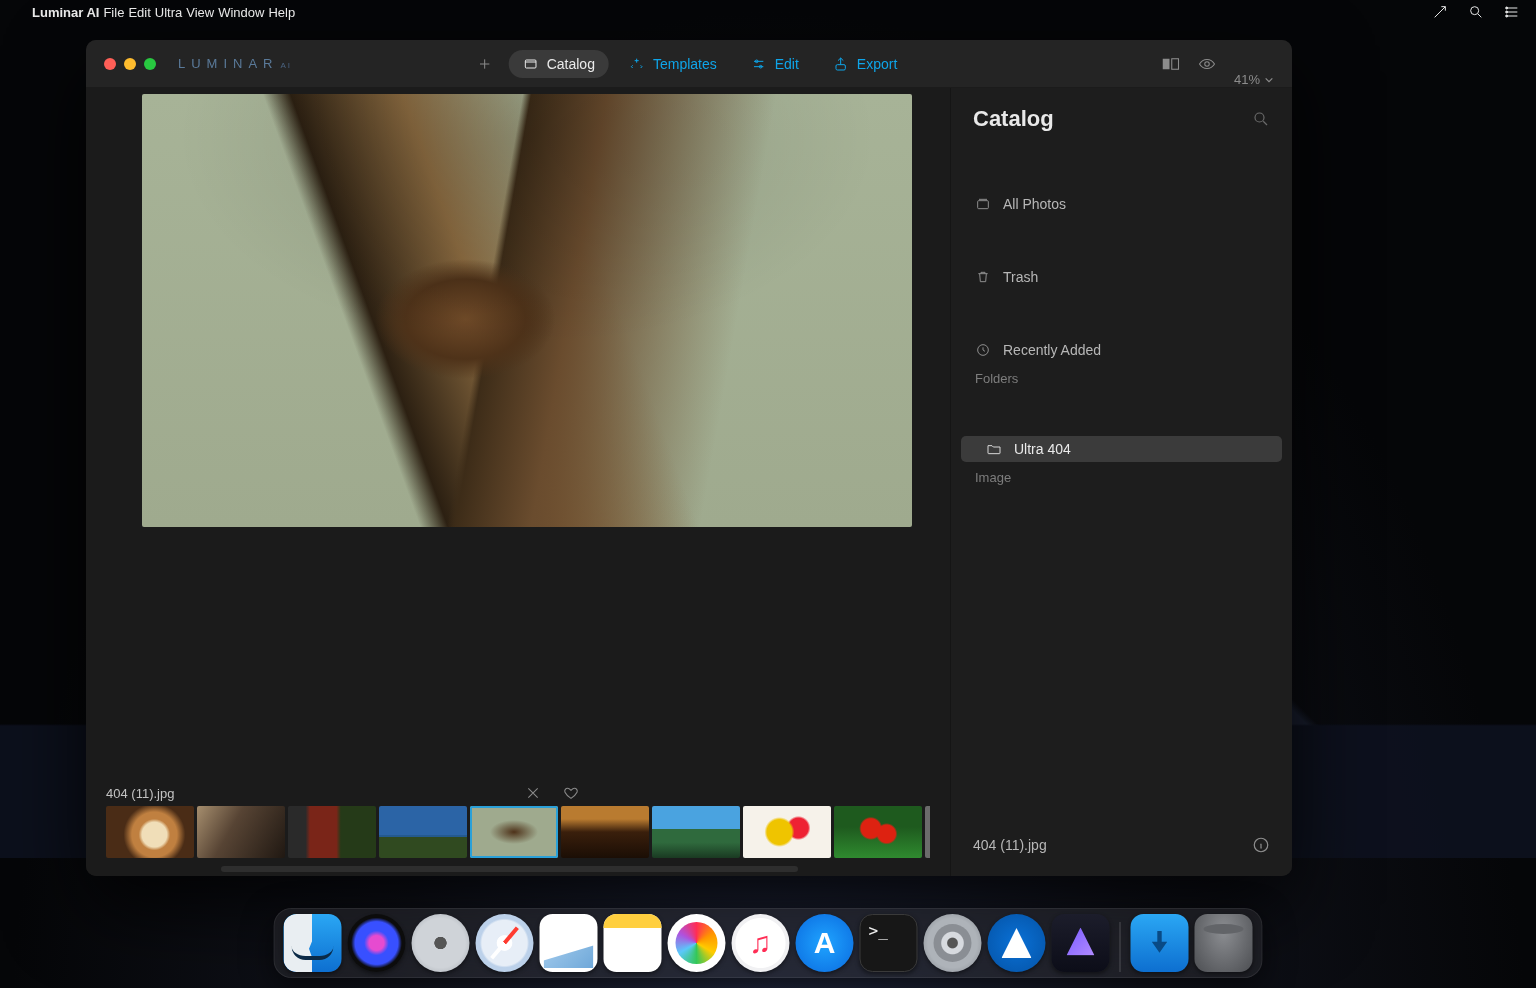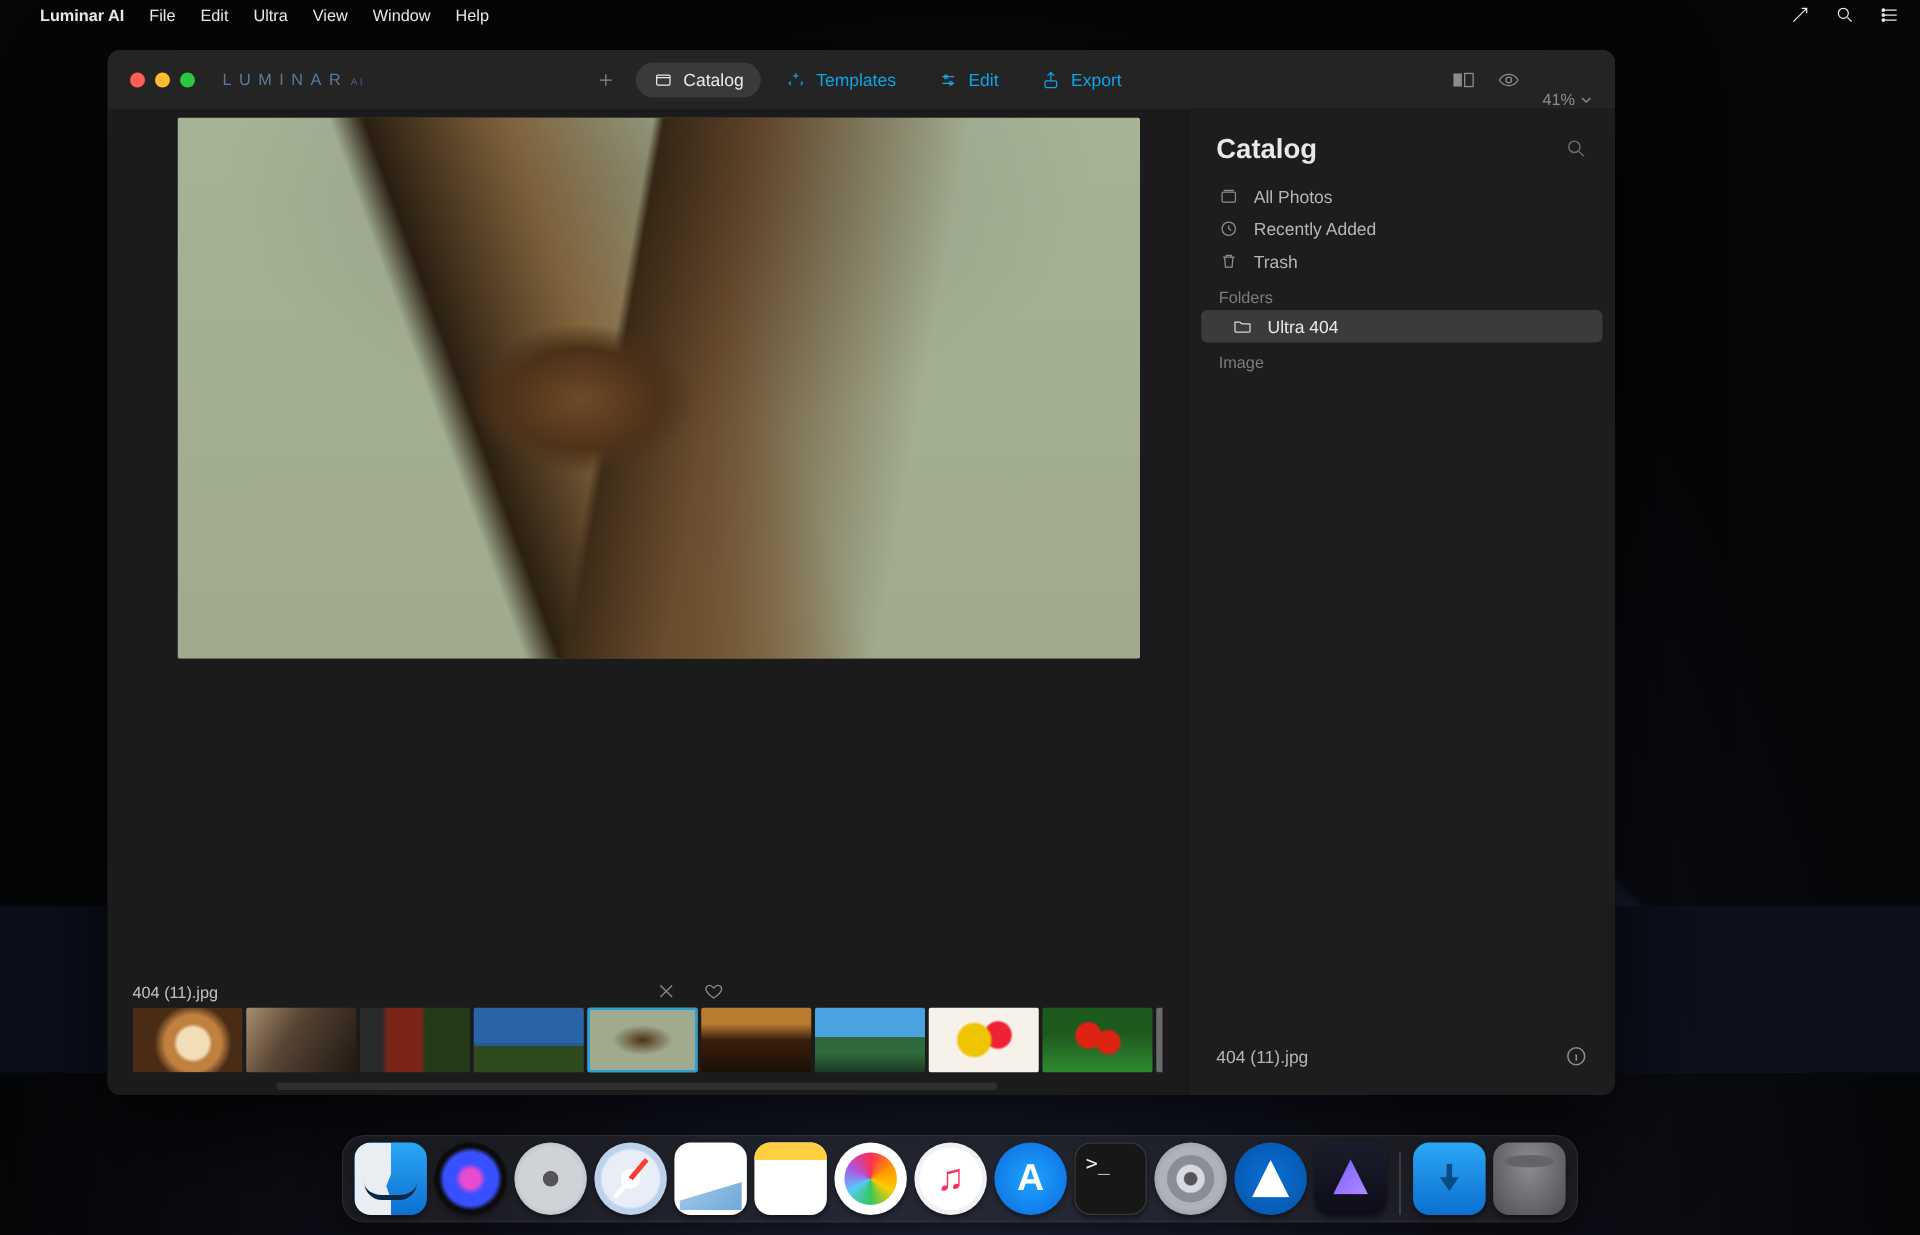--- a/index.html
+++ b/index.html
@@ -23,21 +23,21 @@
 }
 
 
 .menubar {
   position: absolute; top: 0; left: 0; right: 0; height: 24px;
   display: flex; align-items: center; padding: 0 16px;
   color: #e8e8e8; font-size: 13px; font-weight: 400;
   z-index: 50;
 }
 .menubar .apple-icon { font-size: 15px; margin-right: 16px; }
-.menubar .menu-items { display: flex; gap: 20px; }
+.menubar .menu-items { display: flex; gap: 4px; }
 .menubar .menu-items span:first-child { font-weight: 600; }
 .menubar .spacer { flex: 1; }
 .menubar .right-icons { display: flex; gap: 20px; align-items: center; }
 .menubar svg { width: 16px; height: 16px; fill: none; stroke: #e8e8e8; stroke-width: 1.5; }
 
 
 .app-window {
   position: absolute; left: 86px; top: 40px; width: 1206px; height: 836px;
   background: #1b1b1b; border-radius: 10px;
   box-shadow: 0 30px 80px rgba(0,0,0,.8);
@@ -96,21 +96,21 @@
 .thumb.sel { outline: 2px solid #2aa0d8; outline-offset: -2px; }
 .scroll-hint { height: 6px; margin-top: 8px; border-radius: 3px; background: #2e2e2e; width: 70%; margin-left: 14%; }
 
 
 .sidebar { width: 342px; background: #1d1d1d; border-left: 1px solid #151515; display: flex; flex-direction: column; }
 .side-head { display: flex; align-items: center; justify-content: space-between; padding: 18px 22px 10px; }
 .side-head h2 { color: #e9e9e9; font-size: 22px; font-weight: 600; }
 .side-head svg { width: 18px; height: 18px; stroke: #6a6a6a; fill: none; stroke-width: 1.6; }
 
 .side-list { padding: 2px 10px; font-size: 14px; color: #b7b7b7; }
-.side-item { display: flex; align-items: flex-start; gap: 12px; padding: 5px 14px; border-radius: 5px; }
+.side-item { display: flex; align-items: flex-start; gap: 12px; padding: 5px 14px; border-radius: 5px; margin-top: 47px; }
 .side-item svg { width: 16px; height: 16px; stroke: #8e8e8e; fill: none; stroke-width: 1.5; }
 .side-label { color: #7d7d7d; font-size: 13px; padding: 8px 14px 3px; }
 .side-item.sel { background: #3b3b3b; color: #eaeaea; padding-left: 25px; }
 .side-item.sel svg { stroke: #d8d8d8; }
 
 .side-footer { margin-top: auto; padding: 14px 22px 22px; display: flex; align-items: center; justify-content: space-between; color: #b7b7b7; font-size: 14px; }
 .side-footer svg { width: 18px; height: 18px; stroke: #8e8e8e; fill: none; stroke-width: 1.6; }
 
 
 .dock {
@@ -317,30 +317,30 @@
       <div class="side-list">
         <div class="side-item">
           <svg viewBox="0 0 24 24">
               <rect x="4" y="7" width="16" height="12" rx="1.5"></rect>
               <path d="M6 5h12"></path>
             </svg>
           <span>All Photos</span>
         </div>
         <div class="side-item">
           <svg viewBox="0 0 24 24">
+              <path d="M5 7h14M9 7V5h6v2M7 7l1 12h8l1-12"></path>
+            </svg>
+          <span>Trash</span>
+        </div>
+        <div class="side-item">
+          <svg viewBox="0 0 24 24">
               <circle cx="12" cy="12" r="8"></circle>
               <path d="M12 8v4l3 2"></path>
             </svg>
           <span>Recently Added</span>
-        </div>
-        <div class="side-item">
-          <svg viewBox="0 0 24 24">
-              <path d="M5 7h14M9 7V5h6v2M7 7l1 12h8l1-12"></path>
-            </svg>
-          <span>Trash</span>
         </div>
 
         <div class="side-label">Folders</div>
         <div class="side-item sel">
           <svg viewBox="0 0 24 24">
               <path d="M3 7h6l2 2h10v9a1 1 0 0 1-1 1H4a1 1 0 0 1-1-1V7z"></path>
             </svg>
           <span>Ultra 404</span>
         </div>
 

